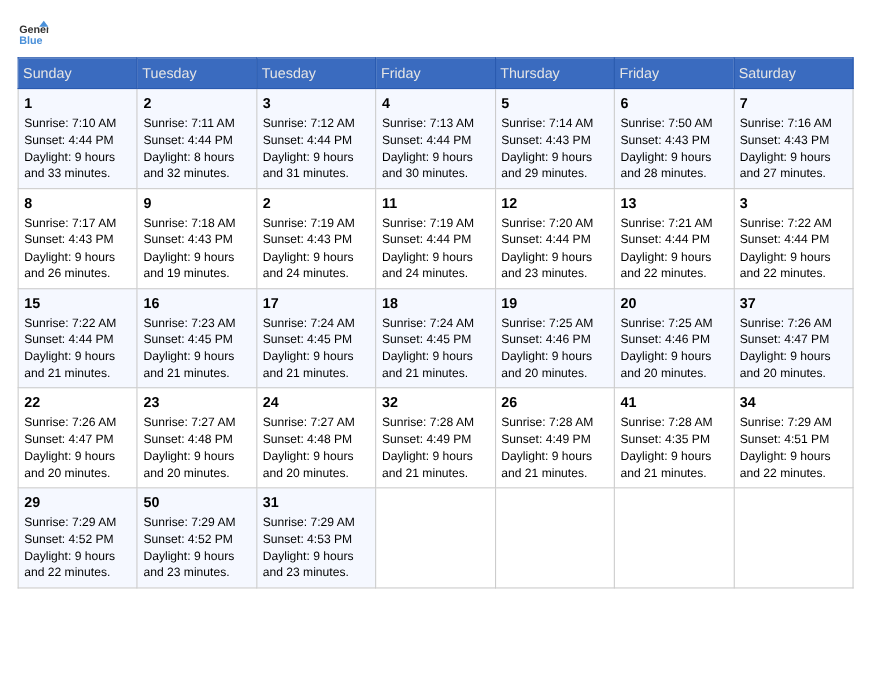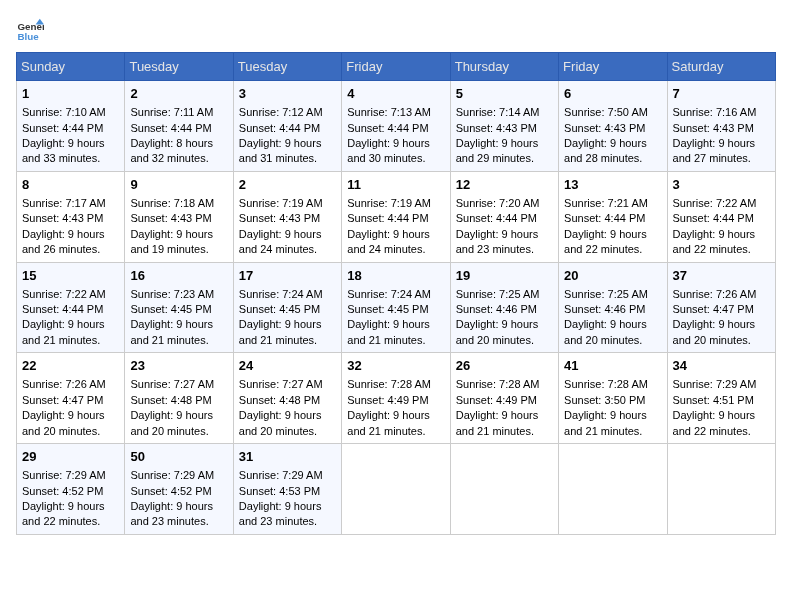--- a/index.html
+++ b/index.html
@@ -264,21 +264,21 @@
         </td>
         <td>
           <span class="day-num">26</span>
           <span>Sunrise: 7:28 AM</span><br>
           <span>Sunset: 4:49 PM</span><br>
           <span>Daylight: 9 hours and 21 minutes.</span>
         </td>
         <td>
           <span class="day-num">41</span>
           <span>Sunrise: 7:28 AM</span><br>
-          <span>Sunset: 3:50 PM</span><br>
+          <span>Sunset: 4:35 PM</span><br>
           <span>Daylight: 9 hours and 21 minutes.</span>
         </td>
         <td>
           <span class="day-num">34</span>
           <span>Sunrise: 7:29 AM</span><br>
           <span>Sunset: 4:51 PM</span><br>
           <span>Daylight: 9 hours and 22 minutes.</span>
         </td>
       </tr>
       <tr>

